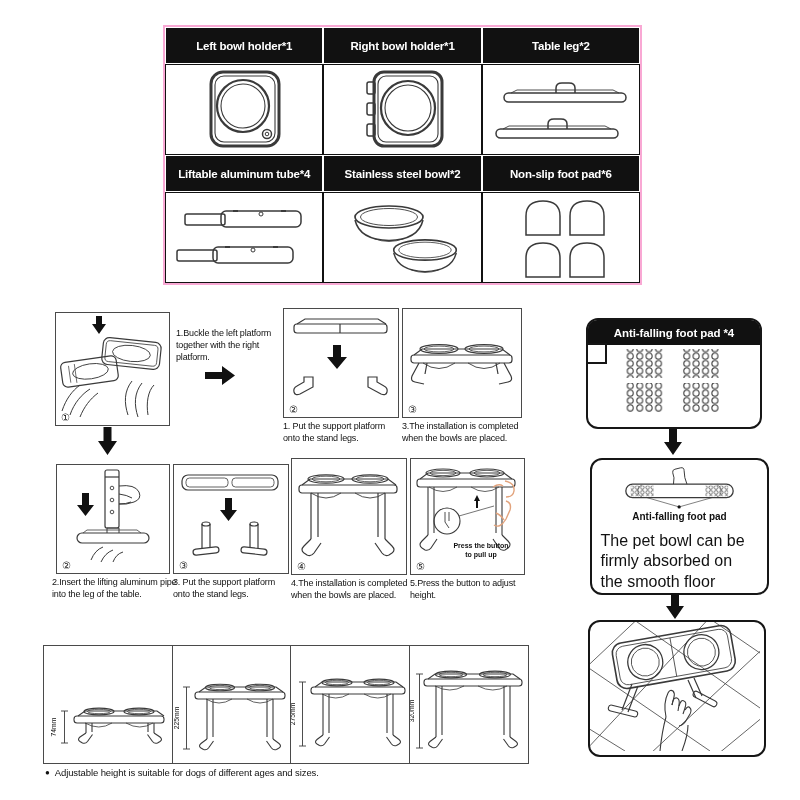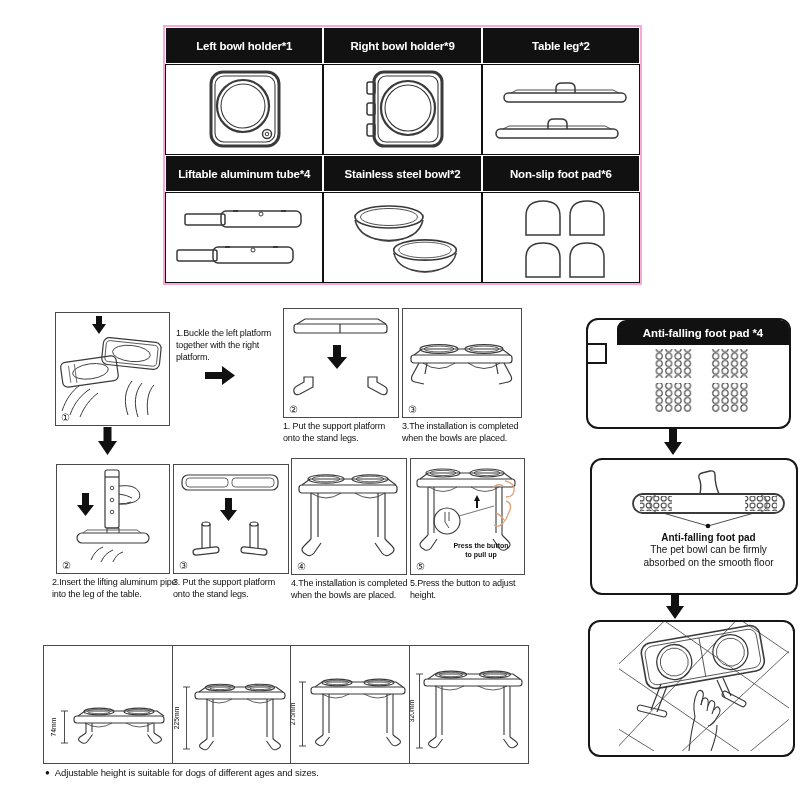--- a/index.html
+++ b/index.html
@@ -12,27 +12,27 @@
                display:grid;grid-template-columns:repeat(3,1fr);grid-template-rows:37px 91px 37px 91px;background:#111;}
   .pt-header{background:#111;color:#fff;display:flex;align-items:center;justify-content:center;
              font-size:11.5px;font-weight:600;letter-spacing:-0.2px;border:1px solid #fff;}
   .pt-img{background:#fff;border:1px solid #111;display:flex;align-items:center;justify-content:center;}
   
   .stepbox{position:absolute;border:1px solid #4a4a4a;background:#fff;}
   .stepnum{position:absolute;left:5px;bottom:2px;font-size:10px;color:#222;}
   .caption{position:absolute;font-size:9px;line-height:1.32;letter-spacing:-0.15px;color:#111;}
   .arrow{position:absolute;}
   
-  .round-panel{position:absolute;border:2px solid #161616;border-radius:12px;background:#fff;padding-left:29px;}
+  .round-panel{position:absolute;border:2px solid #161616;border-radius:12px;background:#fff;}
   .panel-header{height:25px;background:#111;border-radius:9px 9px 0 0;color:#fff;display:flex;
                 align-items:center;justify-content:center;font-size:11.5px;font-weight:600;letter-spacing:-0.1px;}
   .notch{position:absolute;left:-2px;top:23px;width:17px;height:17px;background:#fff;border:2px solid #161616;}
   .absorb{display:flex;flex-direction:column;align-items:center;}
   .absorb-caption{font-size:10px;font-weight:bold;color:#111;margin-top:-2px;}
-  .absorb-text{font-size:10px;width:158px;text-align:center;line-height:1.3;margin-top:0;color:#111;}
+  .absorb-text{font-size:16px;width:158px;line-height:1.3;margin-top:9px;color:#111;}
   .scene{overflow:hidden;}
   
   #heights-title{position:absolute;left:55px;top:622px;font-size:14.5px;font-weight:bold;letter-spacing:-0.2px;color:#111;margin-top:48px;}
   .hpanel{position:absolute;top:645px;height:117px;border:1px solid #4a4a4a;background:#fff;}
   
   #footer-note{position:absolute;left:45px;top:767px;display:flex;align-items:center;gap:5px;
                font-size:9.5px;letter-spacing:-0.1px;white-space:nowrap;color:#111;}
   #footer-note .dot{font-size:8px;}
 </style>
 </head>
@@ -46,21 +46,21 @@
         <circle cx="4.7" cy="3.7" r="3" fill="none" stroke="#3a3a3a" stroke-width="1.1"></circle>
       </pattern>
       <pattern id="padDotsSm" width="7.4" height="7" patternUnits="userSpaceOnUse">
         <circle cx="3.7" cy="3.5" r="2.6" fill="none" stroke="#3a3a3a" stroke-width="1"></circle>
       </pattern>
     </defs>
   </svg>
 
   <div id="parts-table">
     <div class="pt-header">Left bowl holder*1</div>
-    <div class="pt-header">Right bowl holder*9</div>
+    <div class="pt-header">Right bowl holder*1</div>
     <div class="pt-header">Table leg*2</div>
 
     <div class="pt-img">
       <svg width="150" height="86" viewBox="0 0 150 86">
         <g class="line">
           <rect x="42" y="5" width="68" height="74" rx="12" stroke-width="3"></rect>
           <rect x="46" y="9" width="60" height="66" rx="9" stroke-width="1.1"></rect>
           <circle cx="74" cy="39" r="26" stroke-width="2.2"></circle>
           <circle cx="74" cy="39" r="22" stroke-width="1.1"></circle>
           <circle cx="98" cy="67" r="4.5" stroke-width="1.5"></circle>

